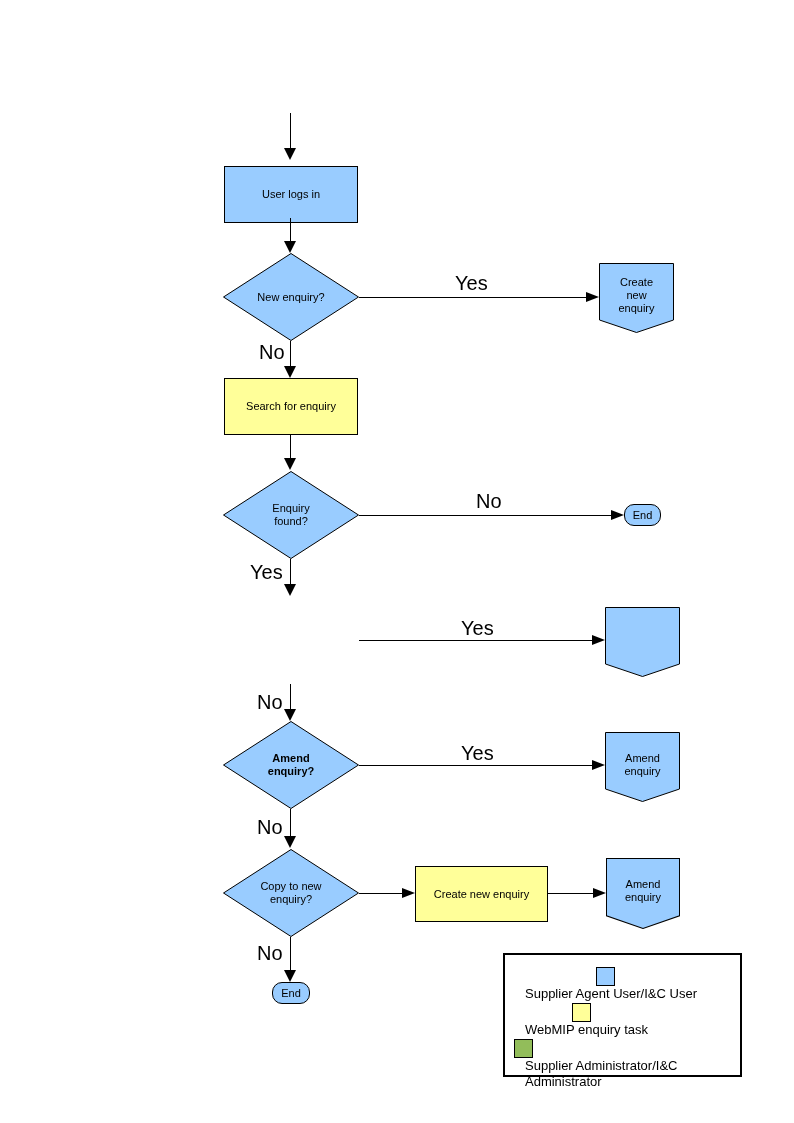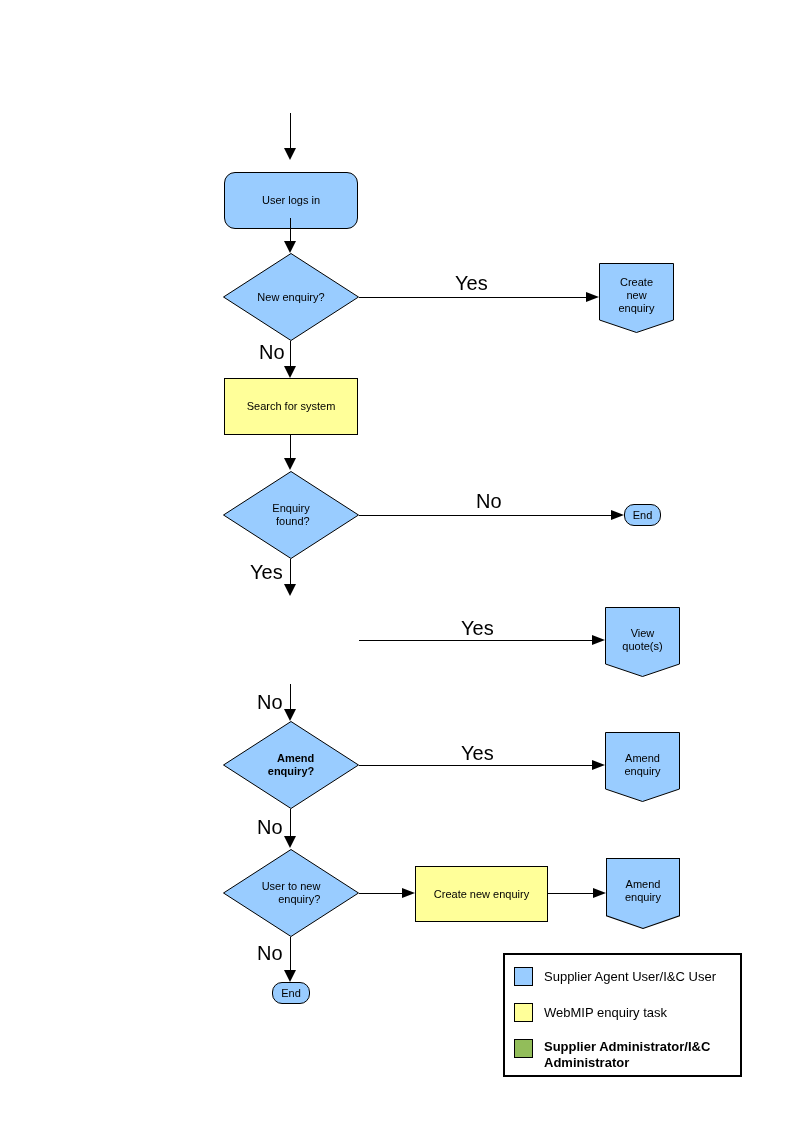--- a/index.html
+++ b/index.html
@@ -16,49 +16,49 @@
   .node svg{position:absolute;left:0;top:0;width:100%;height:100%;display:block;}
   .rect{border:1px solid #000;box-sizing:border-box;display:flex;align-items:center;justify-content:center;}
   .fill-user{background:var(--user-task);}
   .fill-system{background:var(--system-task);}
   .fill-admin{background:var(--admin-task);}
   .label{
     position:absolute;inset:0;display:flex;align-items:center;justify-content:center;
     text-align:center;font-size:11px;line-height:13px;white-space:pre-line;
   }
   .rect .label{position:static;padding:0 4px;}
-  .diamond .label{padding:0 26px;text-align:right;}
+  .diamond .label{padding:0 26px;}
   .pent .label{bottom:5px;padding:0 13px;}
   .endnode{
     position:absolute;background:var(--user-task);border:1.5px solid #000;border-radius:10px;
     box-sizing:border-box;display:flex;align-items:center;justify-content:center;font-size:11px;
   }
   .vline{position:absolute;width:1px;background:#000;}
   .hline{position:absolute;height:1px;background:#000;}
   .ah-down{position:absolute;width:0;height:0;border-left:6px solid transparent;border-right:6px solid transparent;border-top:12px solid #000;}
   .ah-right{position:absolute;width:0;height:0;border-top:5px solid transparent;border-bottom:5px solid transparent;border-left:13px solid #000;}
   .edge-label{position:absolute;font-size:20px;line-height:22px;}
   .legend{position:absolute;left:503px;top:953px;width:239px;height:124px;border:2px solid #000;box-sizing:border-box;background:#fff;}
-  .legend-row{position:absolute;left:9px;display:flex;align-items:center;}
-  .legend-row.top{align-items:flex-start;font-weight:bold;}
+  .legend-row{position:absolute;left:9px;display:flex;align-items:center;flex-direction:column;}
+  .legend-row.top{align-items:flex-start;}
   .swatch{width:19px;height:19px;border:1px solid #000;box-sizing:border-box;flex:0 0 auto;}
   .legend-label{margin-left:11px;font-size:13px;line-height:16px;white-space:pre-line;}
 </style>
 </head>
 <body>
 
 <div class="canvas">
 
 
-  <div class="node rect fill-user" style="left:224px;top:172px;width:134px;height:57px;border-radius:11px;">
+  <div class="node rect fill-user" style="left:224px;top:166px;width:134px;height:57px;">
     <div class="label">User logs in</div>
   </div>
 
   <div class="node rect fill-system" style="left:224px;top:378px;width:134px;height:57px;">
-    <div class="label">Search for system</div>
+    <div class="label">Search for enquiry</div>
   </div>
 
   <div class="node rect fill-system" style="left:415px;top:866px;width:133px;height:56px;">
     <div class="label">Create new enquiry</div>
   </div>
 
   <div class="node diamond" style="left:223px;top:253px;width:136px;height:88px;">
     <svg viewBox="0 0 136 88" preserveAspectRatio="none">
         <polygon points="68,0.5 135.5,44 68,87.5 0.5,44" style="fill:var(--user-task);stroke:#000;stroke-width:1"></polygon>
       </svg>
@@ -79,37 +79,36 @@
         <polygon points="68,0.5 135.5,44 68,87.5 0.5,44" style="fill:var(--user-task);stroke:#000;stroke-width:1"></polygon>
       </svg>
     <div class="label">Amend
 enquiry?</div>
   </div>
 
   <div class="node diamond" style="left:223px;top:849px;width:136px;height:88px;">
     <svg viewBox="0 0 136 88" preserveAspectRatio="none">
         <polygon points="68,0.5 135.5,44 68,87.5 0.5,44" style="fill:var(--user-task);stroke:#000;stroke-width:1"></polygon>
       </svg>
-    <div class="label">User to new
+    <div class="label">Copy to new
 enquiry?</div>
   </div>
 
   <div class="node pent" style="left:599px;top:263px;width:75px;height:70px;">
     <svg viewBox="0 0 75 70" preserveAspectRatio="none">
         <polygon points="0.5,0.5 74.5,0.5 74.5,57 37.5,69.5 0.5,57" style="fill:var(--user-task);stroke:#000;stroke-width:1"></polygon>
       </svg>
     <div class="label">Create new
 enquiry</div>
   </div>
 
   <div class="node pent" style="left:605px;top:607px;width:75px;height:70px;">
     <svg viewBox="0 0 75 70" preserveAspectRatio="none">
         <polygon points="0.5,0.5 74.5,0.5 74.5,57 37.5,69.5 0.5,57" style="fill:var(--user-task);stroke:#000;stroke-width:1"></polygon>
       </svg>
-    <div class="label">View quote(s)</div>
   </div>
 
   <div class="node pent" style="left:605px;top:732px;width:75px;height:70px;">
     <svg viewBox="0 0 75 70" preserveAspectRatio="none">
         <polygon points="0.5,0.5 74.5,0.5 74.5,57 37.5,69.5 0.5,57" style="fill:var(--user-task);stroke:#000;stroke-width:1"></polygon>
       </svg>
     <div class="label">Amend enquiry</div>
   </div>
 
   <div class="node pent" style="left:606px;top:858px;width:74px;height:71px;">

